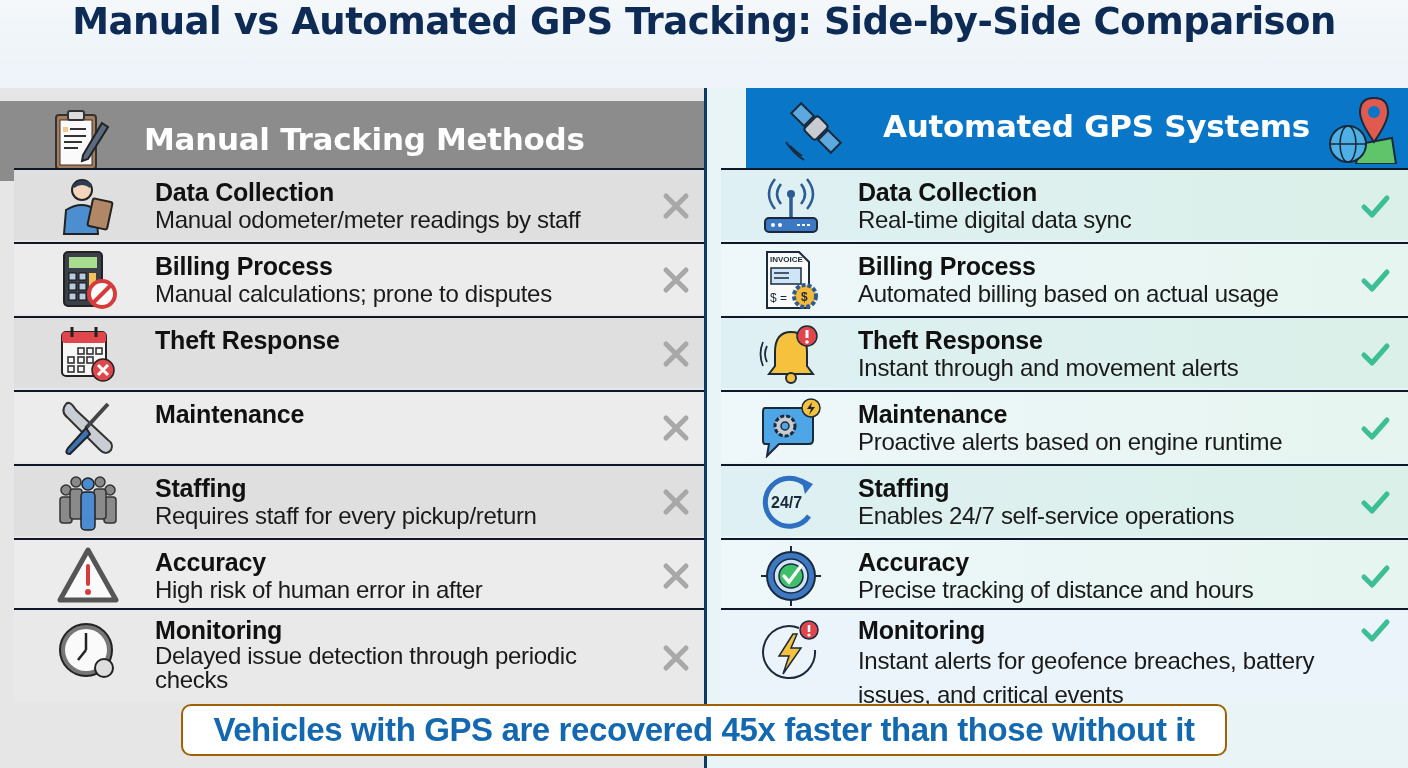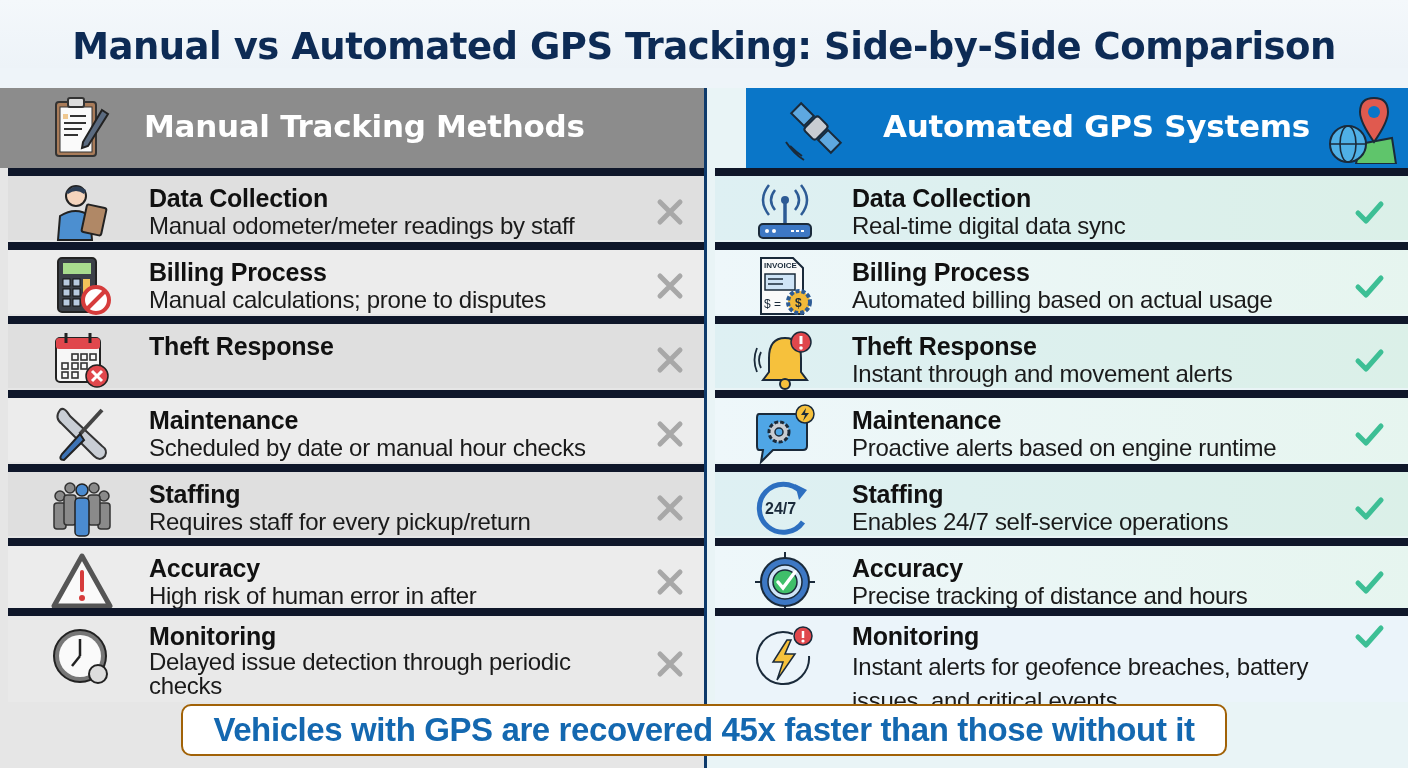--- a/index.html
+++ b/index.html
@@ -5,51 +5,51 @@
     * { box-sizing: border-box; margin: 0; padding: 0; }
     html, body { width: 1408px; height: 768px; overflow: hidden; }
     body {
       font-family: "Liberation Sans", "DejaVu Sans", sans-serif;
       background: #eef4f9;
       position: relative;
     }
     .title-bar {
       position: absolute; left: 0; top: 0; width: 1408px; height: 68px;
       background: linear-gradient(#f4f8fb, #edf3f8);
-      display: flex; align-items: flex-end; justify-content: center;
+      display: flex; align-items: flex-start; justify-content: center;
     }
     .title {
       font-family: "DejaVu Sans", sans-serif;
       font-weight: bold; font-size: 37px; color: #0d2b55; letter-spacing: -0.5px;
     }
     .col {
       position: absolute; top: 88px; height: 680px; width: 704px;
     }
     .col.left { left: 0; background: #e6e6e6; }
     .col.right { left: 704px; background: #e9f4f6; border-left: 3px solid #0e3a6b; padding-left: 39px; }
     .col-header {
       height: 80px; display: flex; align-items: center; position: relative;
     }
-    .left .col-header { background: #8c8c8c; }
+    .left .col-header { background: #8c8c8c; margin-top: 13px; }
     .right .col-header { background: #0a76c8; }
     .col-header .hicon { position: absolute; top: 6px; width: 68px; height: 68px; }
     .left .col-header .hicon { left: 46px; }
     .right .col-header .hicon { left: 36px; }
     .col-header .htitle {
       position: absolute; top: 20px;
       font-family: "DejaVu Sans", sans-serif; font-weight: bold;
       font-size: 31px; color: #ffffff; letter-spacing: -0.3px;
     }
     .left .htitle { left: 144px; }
     .right .htitle { left: 137px; }
     .right .col-header .hicon2 { position: absolute; left: 580px; top: 6px; width: 72px; height: 70px; }
 
     .row {
-      position: absolute; left: 8px; width: 701px; height: 72px;
-      border-top: 8px solid #0f172a;
+      position: absolute; left: 14px; width: 701px; height: 72px;
+      border-top: 2px solid #0f172a;
     }
     .left .row { width: 704px; }
     .left .row.odd { background: #dfdfdf; }
     .left .row.even { background: #ececec; }
     .right .row.odd { background: linear-gradient(90deg, #def0f3, #dbf0e8); }
     .right .row.even { background: linear-gradient(90deg, #eef7fa, #e6f5ef); }
     .row .ricon { position: absolute; left: 42px; top: 6px; width: 64px; height: 60px; }
     .right .row .ricon { left: 38px; }
     .row .rtitle {
       position: absolute; left: 141px; top: 8px;
@@ -171,21 +171,20 @@
       </svg>
   </div>
 
   <div class="row even" style="top:302px">
     <svg class="ricon" viewBox="0 0 64 60">
       <path d="M10 6 Q4 14 12 20 L44 52 Q50 58 55 52 Q58 46 52 42 L20 12 Q14 2 10 6 Z" fill="#c9ced5" stroke="#333" stroke-width="2"></path>
       <line x1="52" y1="6" x2="30" y2="30" stroke="#444" stroke-width="4"></line>
       <path d="M30 30 L12 50 Q8 56 14 56 L34 36 Z" fill="#3d73b5" stroke="#222" stroke-width="2"></path>
     </svg>
     <div class="rtitle">Maintenance</div>
-    <div class="rdesc">Scheduled by date or manual hour checks</div>
     <svg class="mark">
         <use href="#cross"></use>
       </svg>
   </div>
 
   <div class="row odd" style="top:376px">
     <svg class="ricon" viewBox="0 0 64 60">
       <g fill="#8a8a8a" stroke="#333" stroke-width="1.5">
         <circle cx="10" cy="18" r="5"></circle>
           <rect x="4" y="25" width="12" height="26" rx="3"></rect>

